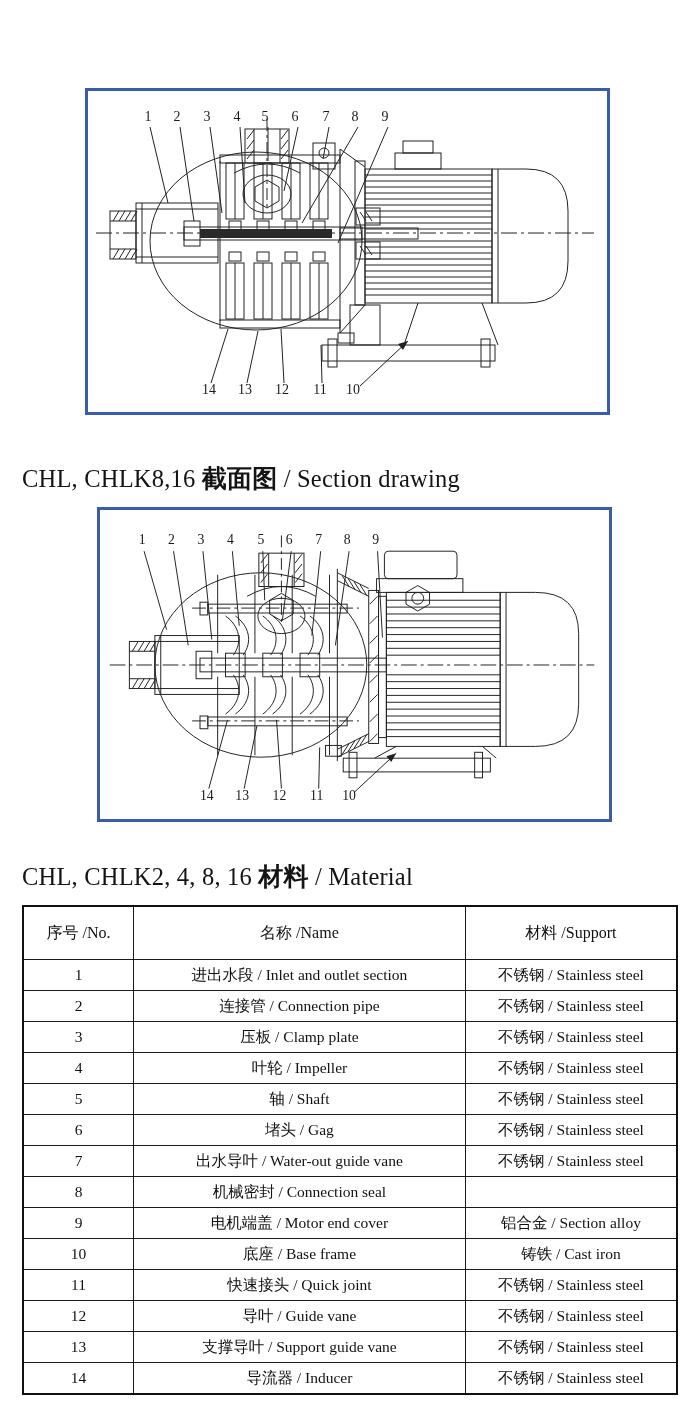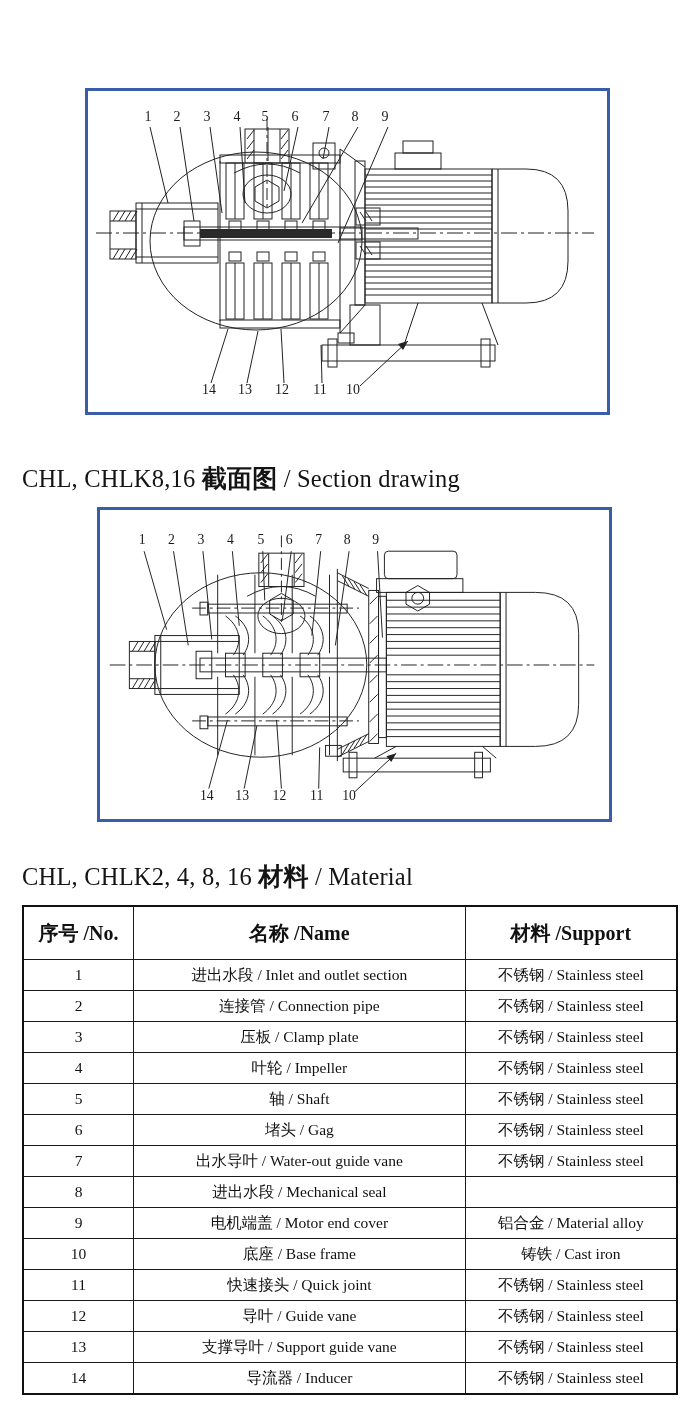--- a/index.html
+++ b/index.html
@@ -7,21 +7,21 @@
         font-family:"Liberation Serif","DejaVu Serif",serif;color:#1a1a1a;}
   .sec-title{position:absolute;left:22px;white-space:nowrap;font-size:24.5px;color:#141414;letter-spacing:.2px;}
   .sec-title .cjk{font-family:"DejaVu Sans","Liberation Sans",sans-serif;font-weight:700;font-size:25px;}
   .fig-box{position:absolute;border:3px solid #3a5da9;background:#fff;}
   .fig-box svg{display:block;}
   svg text{font-family:"Liberation Serif","DejaVu Serif",serif;font-size:14px;fill:#1a1a1a;text-anchor:middle;}
   table.mat{position:absolute;left:22px;top:905px;width:656px;border-collapse:collapse;
             font-size:15.5px;color:#111;}
   table.mat th,table.mat td{border:1px solid #1a1a1a;padding:0;}
   table.mat{border:2px solid #111;}
-  table.mat th{height:52px;font-weight:bold;font-size:20px;text-align:center;}
+  table.mat th{height:52px;font-weight:normal;font-size:16px;text-align:center;}
   table.mat td{height:30px;}
   td.c0{width:110px;text-align:center;}
   td.c1{width:334px;text-align:center;padding-left:42px;}
   td.c2{width:212px;text-align:center;padding-left:24px;}
 </style>
 </head>
 <body>
 
 <div class="page">
 
@@ -320,27 +320,27 @@
           <td class="c1">堵头 / Gag</td>
           <td class="c2">不锈钢 / Stainless steel</td>
         </tr>
         <tr>
           <td class="c0">7</td>
           <td class="c1">出水导叶 / Water-out guide vane</td>
           <td class="c2">不锈钢 / Stainless steel</td>
         </tr>
         <tr>
           <td class="c0">8</td>
-          <td class="c1">进出水段 / Mechanical seal</td>
+          <td class="c1">机械密封 / Connection seal</td>
           <td class="c2"></td>
         </tr>
         <tr>
           <td class="c0">9</td>
           <td class="c1">电机端盖 / Motor end cover</td>
-          <td class="c2">铝合金 / Material alloy</td>
+          <td class="c2">铝合金 / Section alloy</td>
         </tr>
         <tr>
           <td class="c0">10</td>
           <td class="c1">底座 / Base frame</td>
           <td class="c2">铸铁 / Cast iron</td>
         </tr>
         <tr>
           <td class="c0">11</td>
           <td class="c1">快速接头 / Quick joint</td>
           <td class="c2">不锈钢 / Stainless steel</td>

